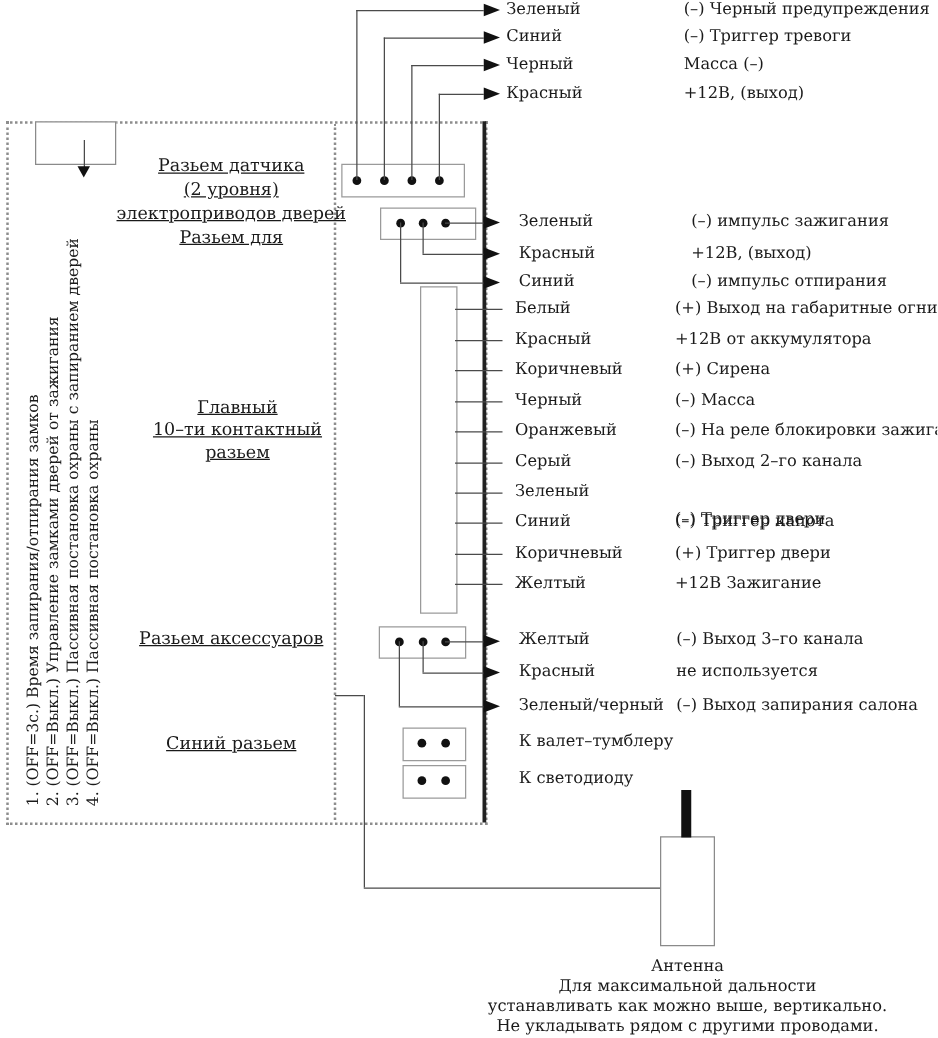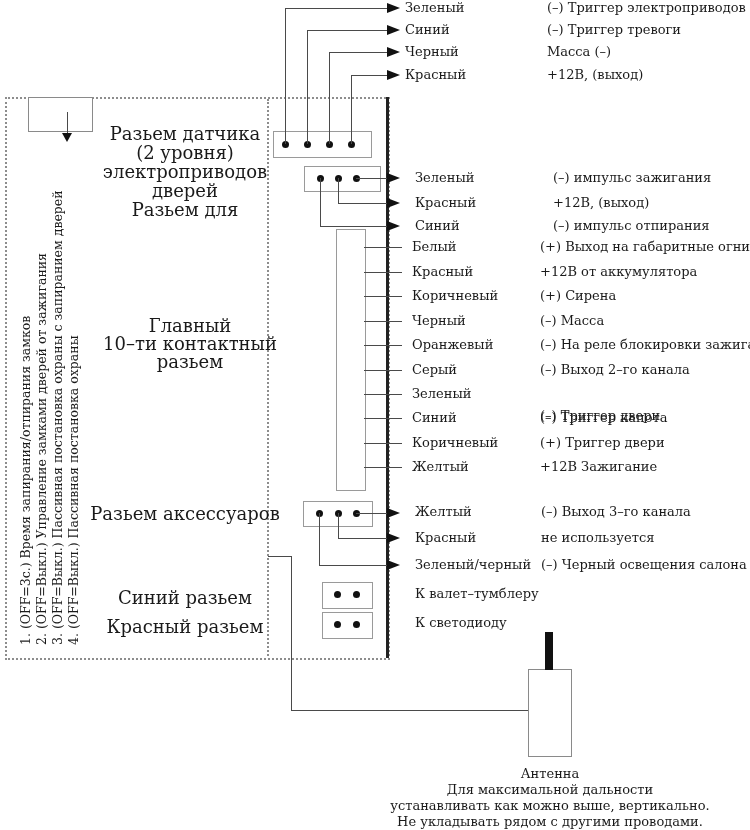--- a/index.html
+++ b/index.html
@@ -2,21 +2,21 @@
 <html><head>
 <meta charset="utf-8">
 <style>
   html,body { margin:0; padding:0; background:#fff; }
   .canvas {
     position:relative; width:750px; height:830px; background:#ffffff;
     font-family:"DejaVu Serif", "Liberation Serif", serif; color:#1a1a1a;
     overflow:hidden;
   }
   .t { position:absolute; white-space:nowrap; font-size:13px; line-height:15px; }
-  .tc { position:absolute; text-align:center; font-size:18px; }
+  .tc { position:absolute; text-align:center; font-size:14px;text-decoration:underline; }
   .wire-h { position:absolute; height:1px; background:#4a4a4a; }
   .wire-v { position:absolute; width:1px; background:#4a4a4a; }
   .arr { position:absolute; width:0; height:0;
          border-top:5px solid transparent; border-bottom:5px solid transparent;
          border-left:13px solid #111; }
   .conn { position:absolute; border:1px solid #9a9a9a; background:#fff; }
   .dot { position:absolute; width:7px; height:7px; border-radius:50%; background:#111; }
   .rot { position:absolute; transform-origin:0 0; transform:rotate(-90deg);
          white-space:nowrap; font-size:12.5px; }
   .unit-box { position:absolute; left:5px; top:97px; width:381px; height:559px;
@@ -60,21 +60,20 @@
     <div>электроприводов дверей</div>
     <div>Разьем для</div>
   </div>
   <div class="tc" style="left:90px;top:317px;width:200px;line-height:18px">
     <div>Главный</div>
     <div>10–ти контактный</div>
     <div>разьем</div>
   </div>
   <div class="tc" style="left:85px;top:503px;width:200px">Разьем аксессуаров</div>
   <div class="tc" style="left:85px;top:587px;width:200px">Синий разьем</div>
-  <div class="tc" style="left:85px;top:616px;width:200px">Красный разьем</div>
 
   <div class="conn" style="left:273px;top:131px;width:97px;height:25px"></div>
   <div class="conn" style="left:304px;top:166px;width:75px;height:24px"></div>
   <div class="conn" style="left:336px;top:229px;width:28px;height:260px"></div>
   <div class="conn" style="left:303px;top:501px;width:68px;height:24px"></div>
   <div class="conn" style="left:322px;top:582px;width:49px;height:25px"></div>
   <div class="conn" style="left:322px;top:612px;width:49px;height:25px"></div>
 
   <div class="dot" style="left:282px;top:141px"></div>
   <div class="dot" style="left:304px;top:141px"></div>
@@ -133,21 +132,21 @@
   <div class="arr" style="left:387px;top:533px"></div>
   <div class="arr" style="left:387px;top:560px"></div>
 
   <div class="wire-h" style="left:268px;top:556px;width:23px"></div>
   <div class="wire-v" style="left:291px;top:556px;height:154px"></div>
   <div class="wire-h" style="left:291px;top:710px;width:237px"></div>
   <div class="ant-box"></div>
   <div class="ant-stub"></div>
 
   <div class="t" style="left:405px;top:0px">Зеленый</div>
-  <div class="t" style="left:547px;top:0px">(–) Триггер электроприводов</div>
+  <div class="t" style="left:547px;top:0px">(–) Черный предупреждения</div>
   <div class="t" style="left:405px;top:22px">Синий</div>
   <div class="t" style="left:547px;top:22px">(–) Триггер тревоги</div>
   <div class="t" style="left:405px;top:44px">Черный</div>
   <div class="t" style="left:547px;top:44px">Масса (–)</div>
   <div class="t" style="left:405px;top:67px">Красный</div>
   <div class="t" style="left:547px;top:67px">+12В, (выход)</div>
 
   <div class="t" style="left:415px;top:170px">Зеленый</div>
   <div class="t" style="left:553px;top:170px">(–)  импульс зажигания</div>
   <div class="t" style="left:415px;top:195px">Красный</div>
@@ -174,21 +173,21 @@
   <div class="t" style="left:412px;top:435px">Коричневый</div>
   <div class="t" style="left:540px;top:435px">(+) Триггер  двери</div>
   <div class="t" style="left:412px;top:459px">Желтый</div>
   <div class="t" style="left:540px;top:459px">+12В  Зажигание</div>
 
   <div class="t" style="left:415px;top:504px">Желтый</div>
   <div class="t" style="left:541px;top:504px">(–) Выход  3–го канала</div>
   <div class="t" style="left:415px;top:530px">Красный</div>
   <div class="t" style="left:541px;top:530px">не используется</div>
   <div class="t" style="left:415px;top:557px">Зеленый/черный</div>
-  <div class="t" style="left:541px;top:557px">(–) Черный  освещения салона</div>
+  <div class="t" style="left:541px;top:557px">(–) Выход  запирания салона</div>
 
   <div class="t" style="left:415px;top:586px">К валет–тумблеру</div>
   <div class="t" style="left:415px;top:615px">К светодиоду</div>
 
   <div class="note">
     <div>Антенна</div>
     <div>Для максимальной дальности</div>
     <div>устанавливать как можно выше, вертикально.</div>
     <div>Не укладывать рядом с другими проводами.</div>
   </div>

